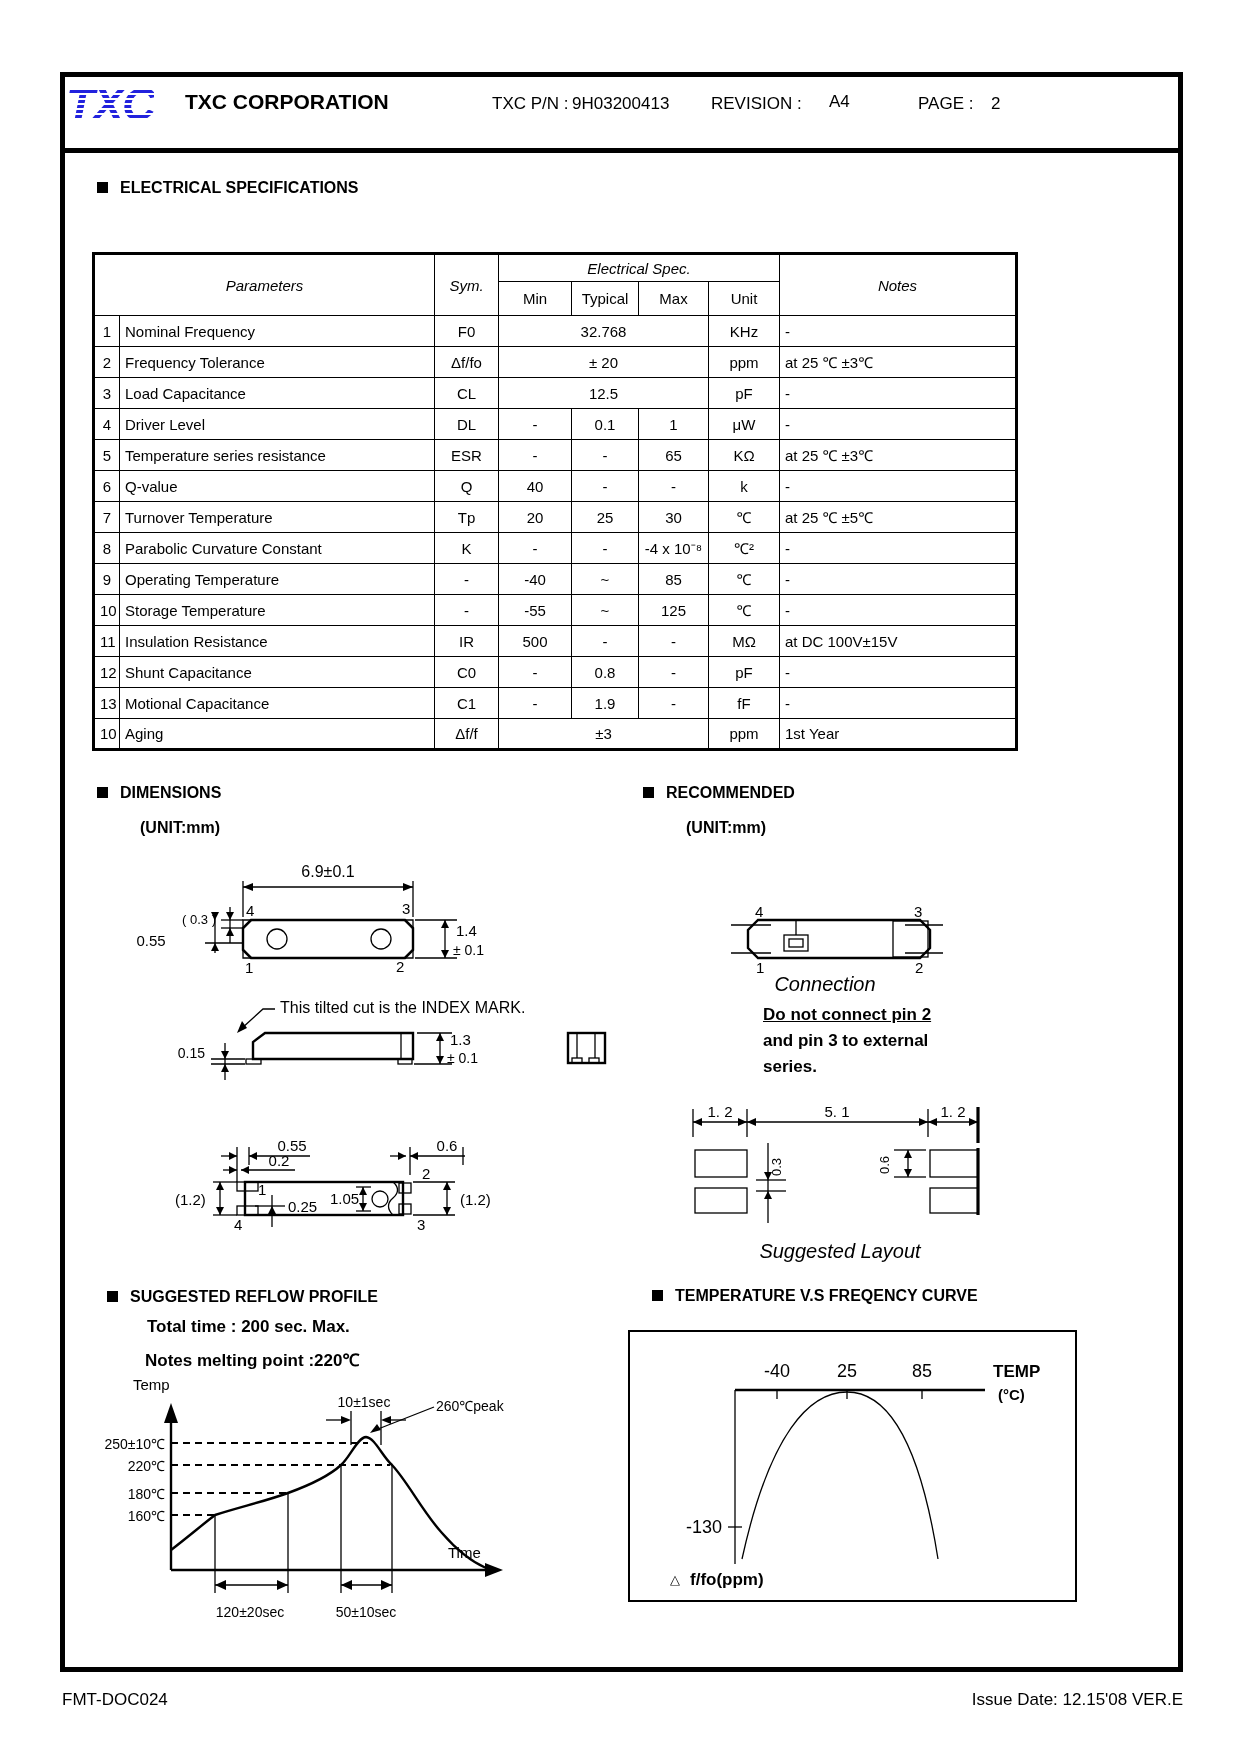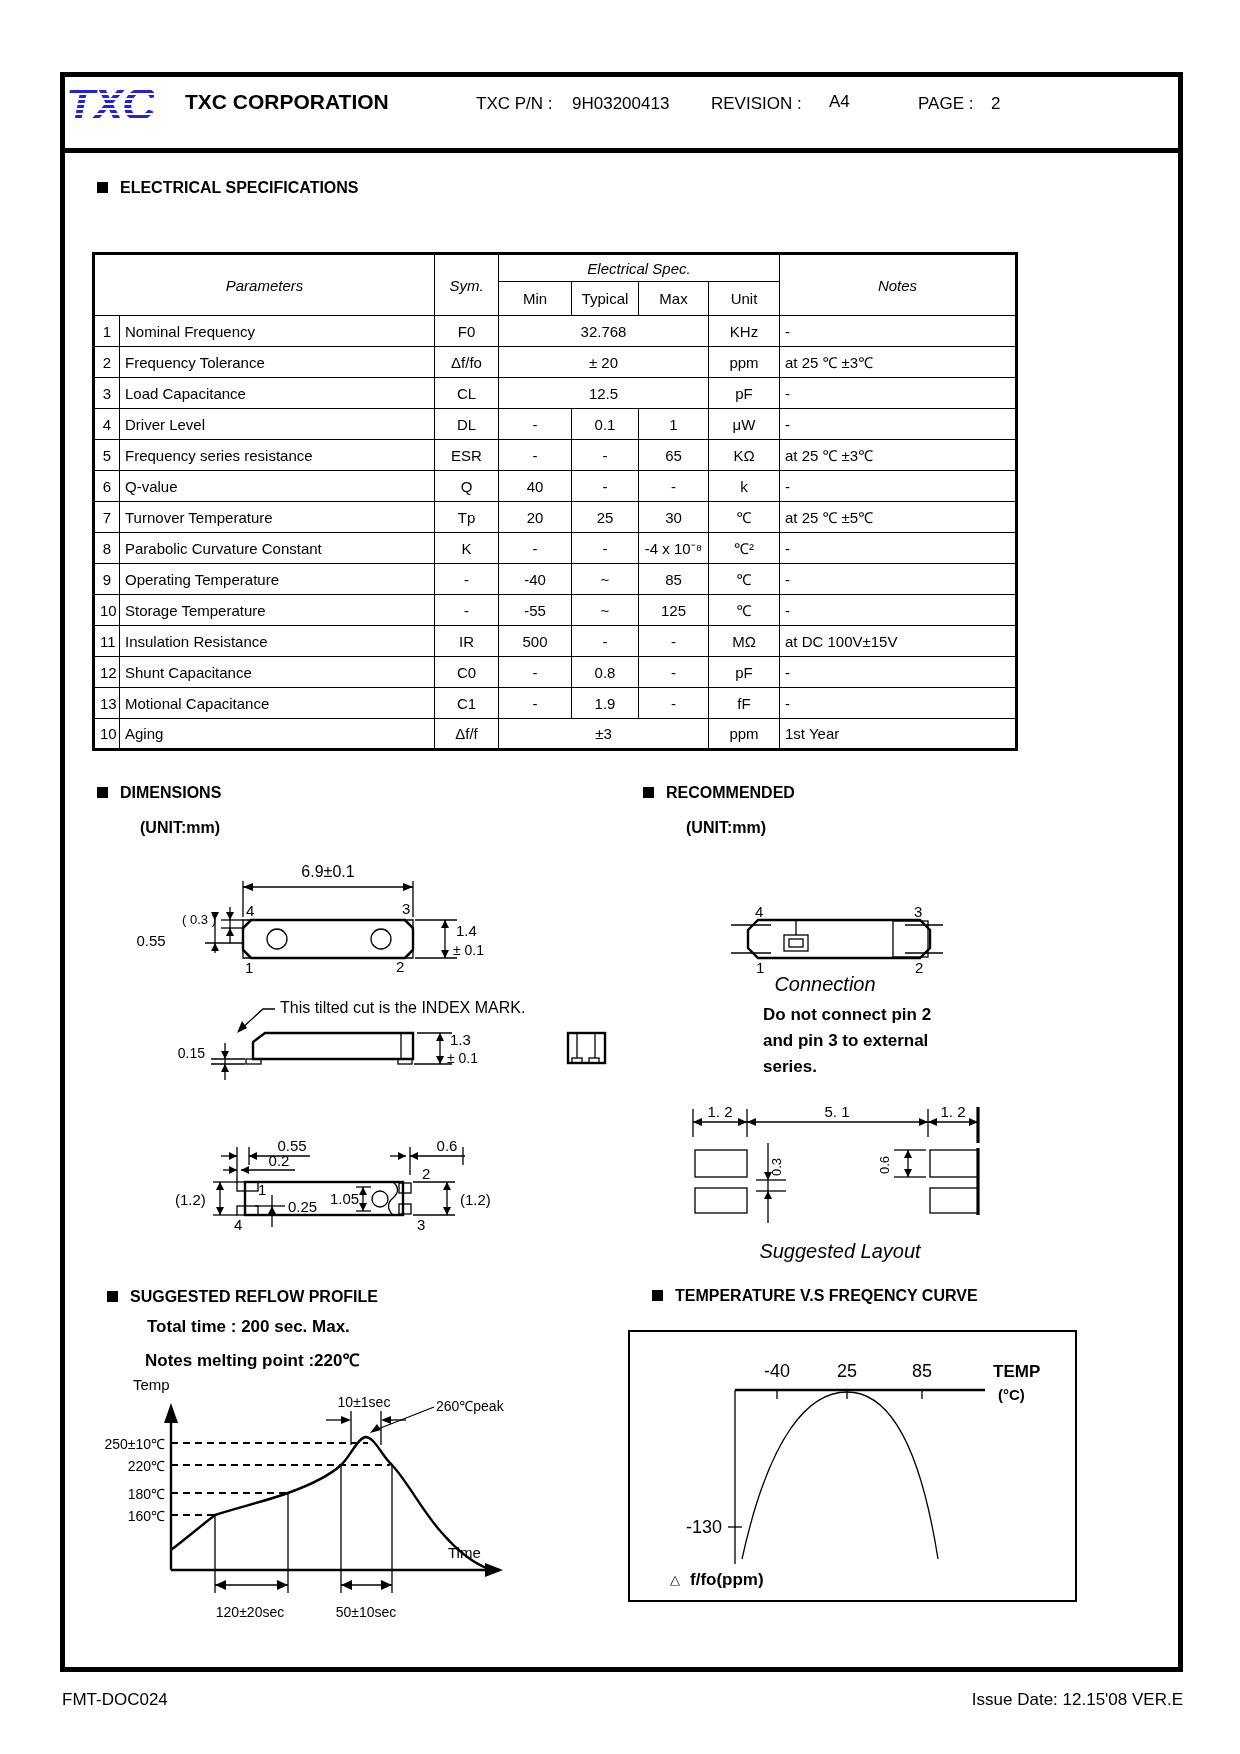--- a/index.html
+++ b/index.html
@@ -39,21 +39,21 @@
 </head>
 <body>
 
 <div class="page">
 
   <div class="frame"></div>
   <div class="hdr-rule"></div>
 
   <div class="logo">TXC</div>
   <div class="company">TXC CORPORATION</div>
-  <div class="hinfo" style="left:476px;text-align:center;">TXC P/N :</div>
+  <div class="hinfo" style="left:492px;text-align:center;">TXC P/N :</div>
   <div class="hinfo" style="left:572px;">9H03200413</div>
   <div class="hinfo" style="left:711px;">REVISION :</div>
   <div class="hinfo" style="left:829px;top:92px;">A4</div>
   <div class="hinfo" style="left:918px;">PAGE :</div>
   <div class="hinfo" style="left:991px;">2</div>
 
   <div class="sec" style="left:97px;top:179px;">
     <span class="bullet"></span><span>ELECTRICAL SPECIFICATIONS</span>
   </div>
 
@@ -112,21 +112,21 @@
         <td class="tl">Driver Level</td>
         <td class="tc">DL</td>
         <td class="tc">-</td>
         <td class="tc">0.1</td>
         <td class="tc">1</td>
         <td class="tc">μW</td>
         <td class="tl">-</td>
       </tr>
       <tr>
         <td class="tc">5</td>
-        <td class="tl">Frequency series resistance</td>
+        <td class="tl">Temperature series resistance</td>
         <td class="tc">ESR</td>
         <td class="tc">-</td>
         <td class="tc">-</td>
         <td class="tc">65</td>
         <td class="tc">KΩ</td>
         <td class="tl">at 25 ℃ ±3℃</td>
       </tr>
       <tr>
         <td class="tc">6</td>
         <td class="tl">Q-value</td>
@@ -358,21 +358,21 @@
     <line class="ln" x1="3" y1="60" x2="43" y2="60"></line>
     <line class="ln" x1="177" y1="32" x2="215" y2="32"></line>
     <line class="ln" x1="177" y1="60" x2="215" y2="60"></line>
     <path class="thk" d="M30,27 H192 L202,37 V55 L192,65 H30 L20,55 V37 Z"></path>
     <line class="ln" x1="68" y1="27" x2="68" y2="42"></line>
     <rect class="ln" x="56" y="42" width="24" height="16"></rect>
     <rect class="ln" x="61" y="46" width="14" height="8"></rect>
     <rect class="ln" x="165" y="28" width="35" height="36"></rect>
   </svg>
   <div class="cap" style="left:745px;top:973px;width:160px;text-align:center;">Connection</div>
-  <div class="warn" style="top:1005px;">Do not connect pin 2</div>
+  <div class="warn" style="top:1005px;text-decoration:underline;">Do not connect pin 2</div>
   <div class="warn" style="top:1031px;">and pin 3 to external</div>
   <div class="warn" style="top:1057px;">series.</div>
 
   <svg style="left:618px;top:1093px;" width="385" height="140" viewBox="0 0 385 140">
     <text x="102" y="24" font-size="15" text-anchor="middle">1. 2</text>
     <text x="219" y="24" font-size="15" text-anchor="middle">5. 1</text>
     <text x="335" y="24" font-size="15" text-anchor="middle">1. 2</text>
     <line class="ln" x1="75" y1="16" x2="75" y2="44"></line>
     <line class="ln" x1="129" y1="16" x2="129" y2="44"></line>
     <line class="ln" x1="310" y1="16" x2="310" y2="44"></line>

